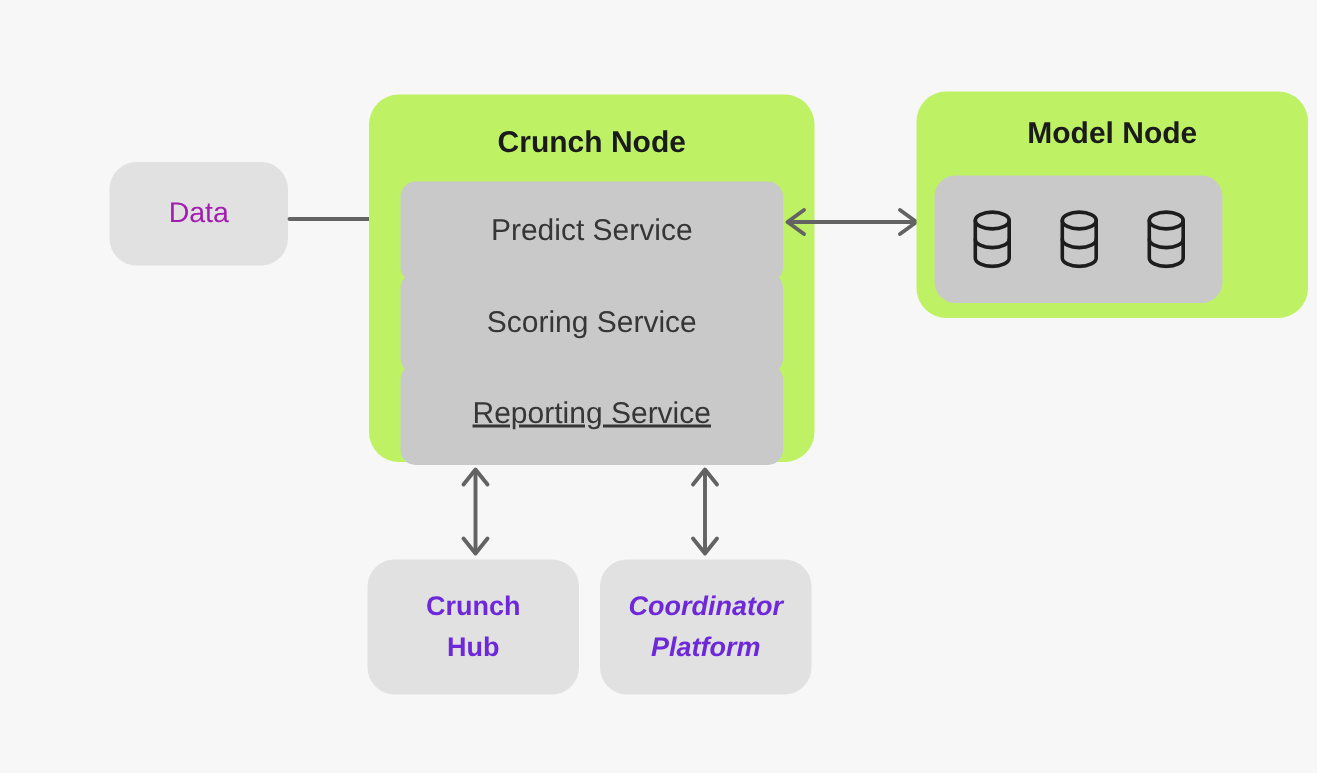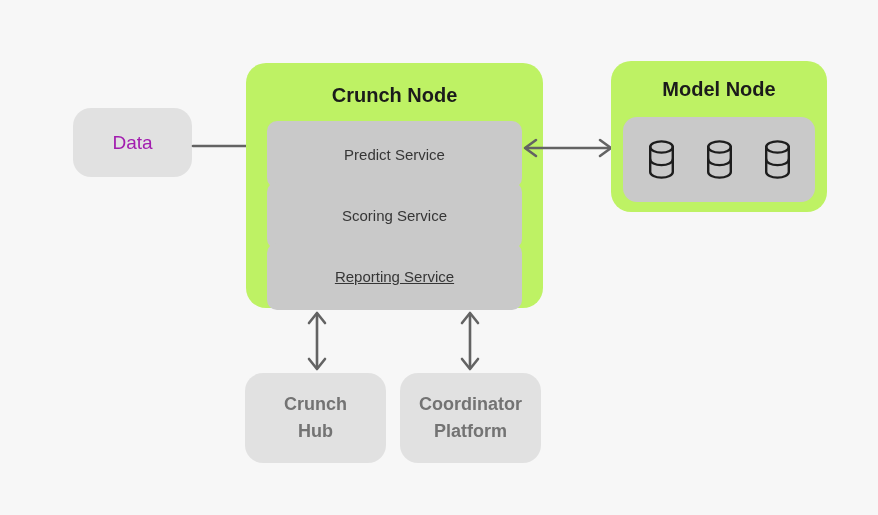--- a/index.html
+++ b/index.html
@@ -23,21 +23,21 @@
     align-items: center;
     justify-content: center;
     text-align: center;
     color: #a21caf;
   }
   .node.small-label { font-size: 19px; }
   .node.bold-label {
     font-weight: 700;
     font-size: 18px;
     line-height: 27px;
-    color: #737373;
+    color: #6d28d9;
     white-space: pre-line;
   }
   .container-node {
     position: absolute;
     background: #bef264;
     border-radius: 20px;
   }
   .container-title {
     position: absolute;
     left: 0;
@@ -50,21 +50,21 @@
   .service-box {
     position: absolute;
     left: 21px;
     width: 255px;
     height: 67px;
     background: #c9c9c9;
     border-radius: 10px;
     display: flex;
     align-items: center;
     justify-content: center;
-    font-size: 15px;
+    font-size: 20px;
     color: #363636;
   }
   .model-inner {
     position: absolute;
     left: 12px;
     top: 56px;
     width: 192px;
     height: 85px;
     background: #c9c9c9;
     border-radius: 14px;
@@ -119,21 +119,21 @@
       <span>Reporting Service</span>
     </div>
   </div>
 
   <svg class="arrow-svg" style="left:519px; top:136px;" width="98" height="24" viewBox="0 0 98 24">
     <line x1="7" y1="12" x2="91" y2="12"></line>
     <path d="M17 4 L6 12 L17 20"></path>
     <path d="M81 4 L92 12 L81 20"></path>
   </svg>
 
-  <div class="container-node" style="left:611px; top:61px; width:216px; height:151px;">
+  <div class="container-node" style="left:611px; top:61px; width:216px; height:151px;padding-left:45px;">
     <div class="container-title" style="top:17px;">Model Node</div>
     <div class="model-inner">
       <span class="db-icon">
         <svg width="29" height="39" viewBox="0 0 29 39">
           <ellipse cx="14.5" cy="7" rx="11.3" ry="5.6"></ellipse>
           <path d="M3.2 7 V32 c0 3.1 5.1 5.6 11.3 5.6 s11.3 -2.5 11.3 -5.6 V7"></path>
           <path d="M3.2 19.5 c0 3.1 5.1 5.6 11.3 5.6 s11.3 -2.5 11.3 -5.6"></path>
         </svg>
       </span>
       <span class="db-icon">
@@ -163,18 +163,18 @@
     <line x1="12" y1="6" x2="12" y2="60"></line>
     <path d="M4 15 L12 5 L20 15"></path>
     <path d="M4 51 L12 61 L20 51"></path>
   </svg>
 
   <div class="node bold-label" style="left:245px; top:373px; width:141px; height:90px;">
     <span>Crunch
 Hub</span>
   </div>
 
-  <div class="node bold-label" style="left:400px; top:373px; width:141px; height:90px;">
+  <div class="node bold-label" style="left:400px; top:373px; width:141px; height:90px;font-style:italic;">
     <span>Coordinator
 Platform</span>
   </div>
 
 </div>
 
 </body></html>

